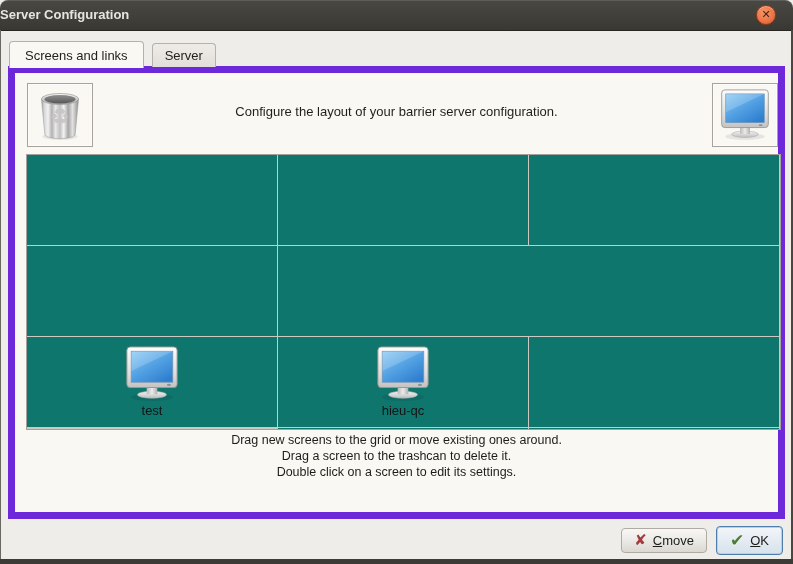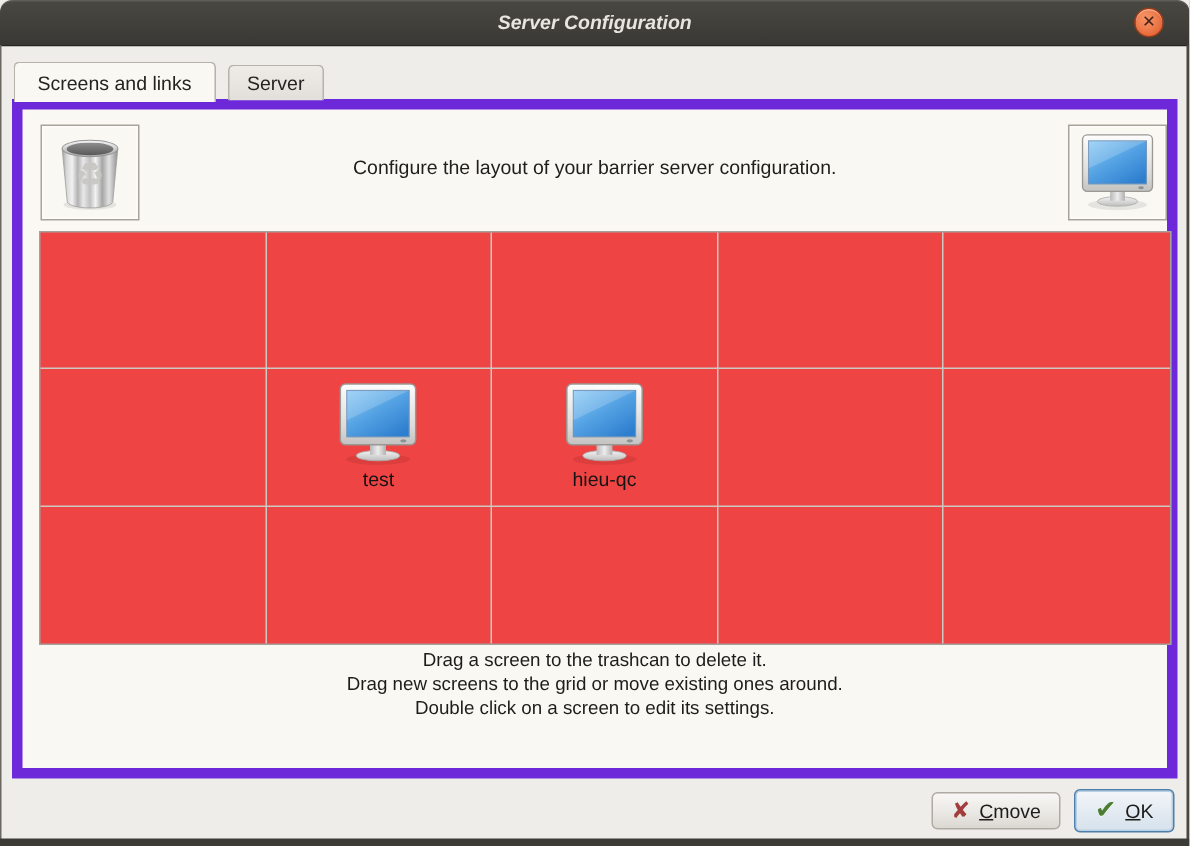--- a/index.html
+++ b/index.html
@@ -8,22 +8,22 @@
   
   .edge-left{position:absolute;left:0;top:30px;bottom:0;width:1px;background:#6b6862;z-index:50;}
   .edge-right{position:absolute;right:0;top:30px;bottom:0;width:2px;background:#49473f;z-index:50;}
   .edge-bottom{position:absolute;left:0;right:0;bottom:0;height:5px;background:#3d3b36;z-index:50;}
 
   
   .titlebar{position:absolute;top:0;left:0;width:793px;height:30px;
             background:linear-gradient(#4a4842,#3a3834);
             border-radius:8px 8px 0 0;border-bottom:1px solid #26251f;
             box-shadow:inset 0 1px 0 rgba(255,255,255,.12);}
-  .titlebar-text{position:absolute;left:0;right:0;top:0;height:30px;line-height:29px;text-align:center;
-            color:#e8e5e0;font-size:13px;font-weight:bold;font-style:italic;}
+  .titlebar-text{position:absolute;left:0;right:0;top:0;height:30px;line-height:29px;text-align:left;
+            color:#e8e5e0;font-size:13px;font-weight:bold;}
   .close-btn{position:absolute;top:5px;left:756px;width:20px;height:20px;border-radius:50%;
             background:radial-gradient(circle at 35% 30%,#f59263,#e2603310 90%),radial-gradient(#ee7644,#dd5428);
             border:1px solid #923c1d;box-sizing:border-box;cursor:pointer;
             box-shadow:inset 0 1px 0 rgba(255,255,255,.35);}
   .close-glyph{display:block;width:100%;text-align:center;line-height:18px;font-size:11px;font-weight:bold;
             color:#43231a;font-family:"DejaVu Sans",sans-serif;}
 
   
   .tabbar{position:absolute;left:9px;top:41px;display:flex;align-items:flex-end;z-index:3;}
   .tab{font-size:13px;color:#242320;padding:4px 12px 4px;background:linear-gradient(#efece8,#e2dfda);
@@ -36,22 +36,22 @@
         border:7px solid #6d28d9;box-sizing:border-box;z-index:2;}
   .tool-box{position:absolute;width:66px;height:64px;border:1px solid #a7a29b;box-sizing:border-box;
         background:#faf8f3;display:flex;align-items:center;justify-content:center;
         box-shadow:inset 0 0 0 1px #fdfcfa;}
   .trash-box{left:12px;top:10px;}
   .monitor-box{left:697px;top:10px;}
   .pane-header{position:absolute;left:0;right:0;top:31px;text-align:center;font-size:13px;color:#201f1d;}
 
   
   .grid{position:absolute;left:11px;top:81px;width:755px;height:276px;border:1px solid #a5a19a;
-        box-sizing:border-box;background:#ef4444;
-        display:grid;grid-template-columns:repeat(5,1fr);grid-template-rows:repeat(3,1fr);}
+        box-sizing:border-box;background:#0f766e;
+        display:grid;grid-template-columns:repeat(3,1fr);grid-template-rows:repeat(3,1fr);}
   .cell{border-right:1px solid #ccc9c3;border-bottom:1px solid #ccc9c3;
         display:flex;align-items:center;justify-content:center;}
   .cell:nth-child(5n){border-right:none;}
   .cell:nth-child(n+11){border-bottom:none;}
   .screen{display:flex;flex-direction:column;align-items:center;cursor:grab;}
   .screen-icon{width:64px;height:56px;}
   .screen-label{font-size:13px;color:#141414;margin-top:1px;}
 
   .instructions{position:absolute;left:0;right:0;top:359px;text-align:center;font-size:12.5px;
         line-height:16px;color:#1e1d1b;}
@@ -200,22 +200,22 @@
       <div class="cell"></div>
 
       <div class="cell"></div>
       <div class="cell"></div>
       <div class="cell"></div>
       <div class="cell"></div>
       <div class="cell"></div>
     </div>
 
     <div class="instructions">
+      <div>Drag new screens to the grid or move existing ones around.</div>
       <div>Drag a screen to the trashcan to delete it.</div>
-      <div>Drag new screens to the grid or move existing ones around.</div>
       <div>Double click on a screen to edit its settings.</div>
     </div>
   </div>
 
   <div class="button-row">
     <div class="btn btn-cancel">
       <span class="icon-x">✘</span>
       <span><span class="mn">C</span><span>move</span></span>
     </div>
     <div class="btn btn-ok">

